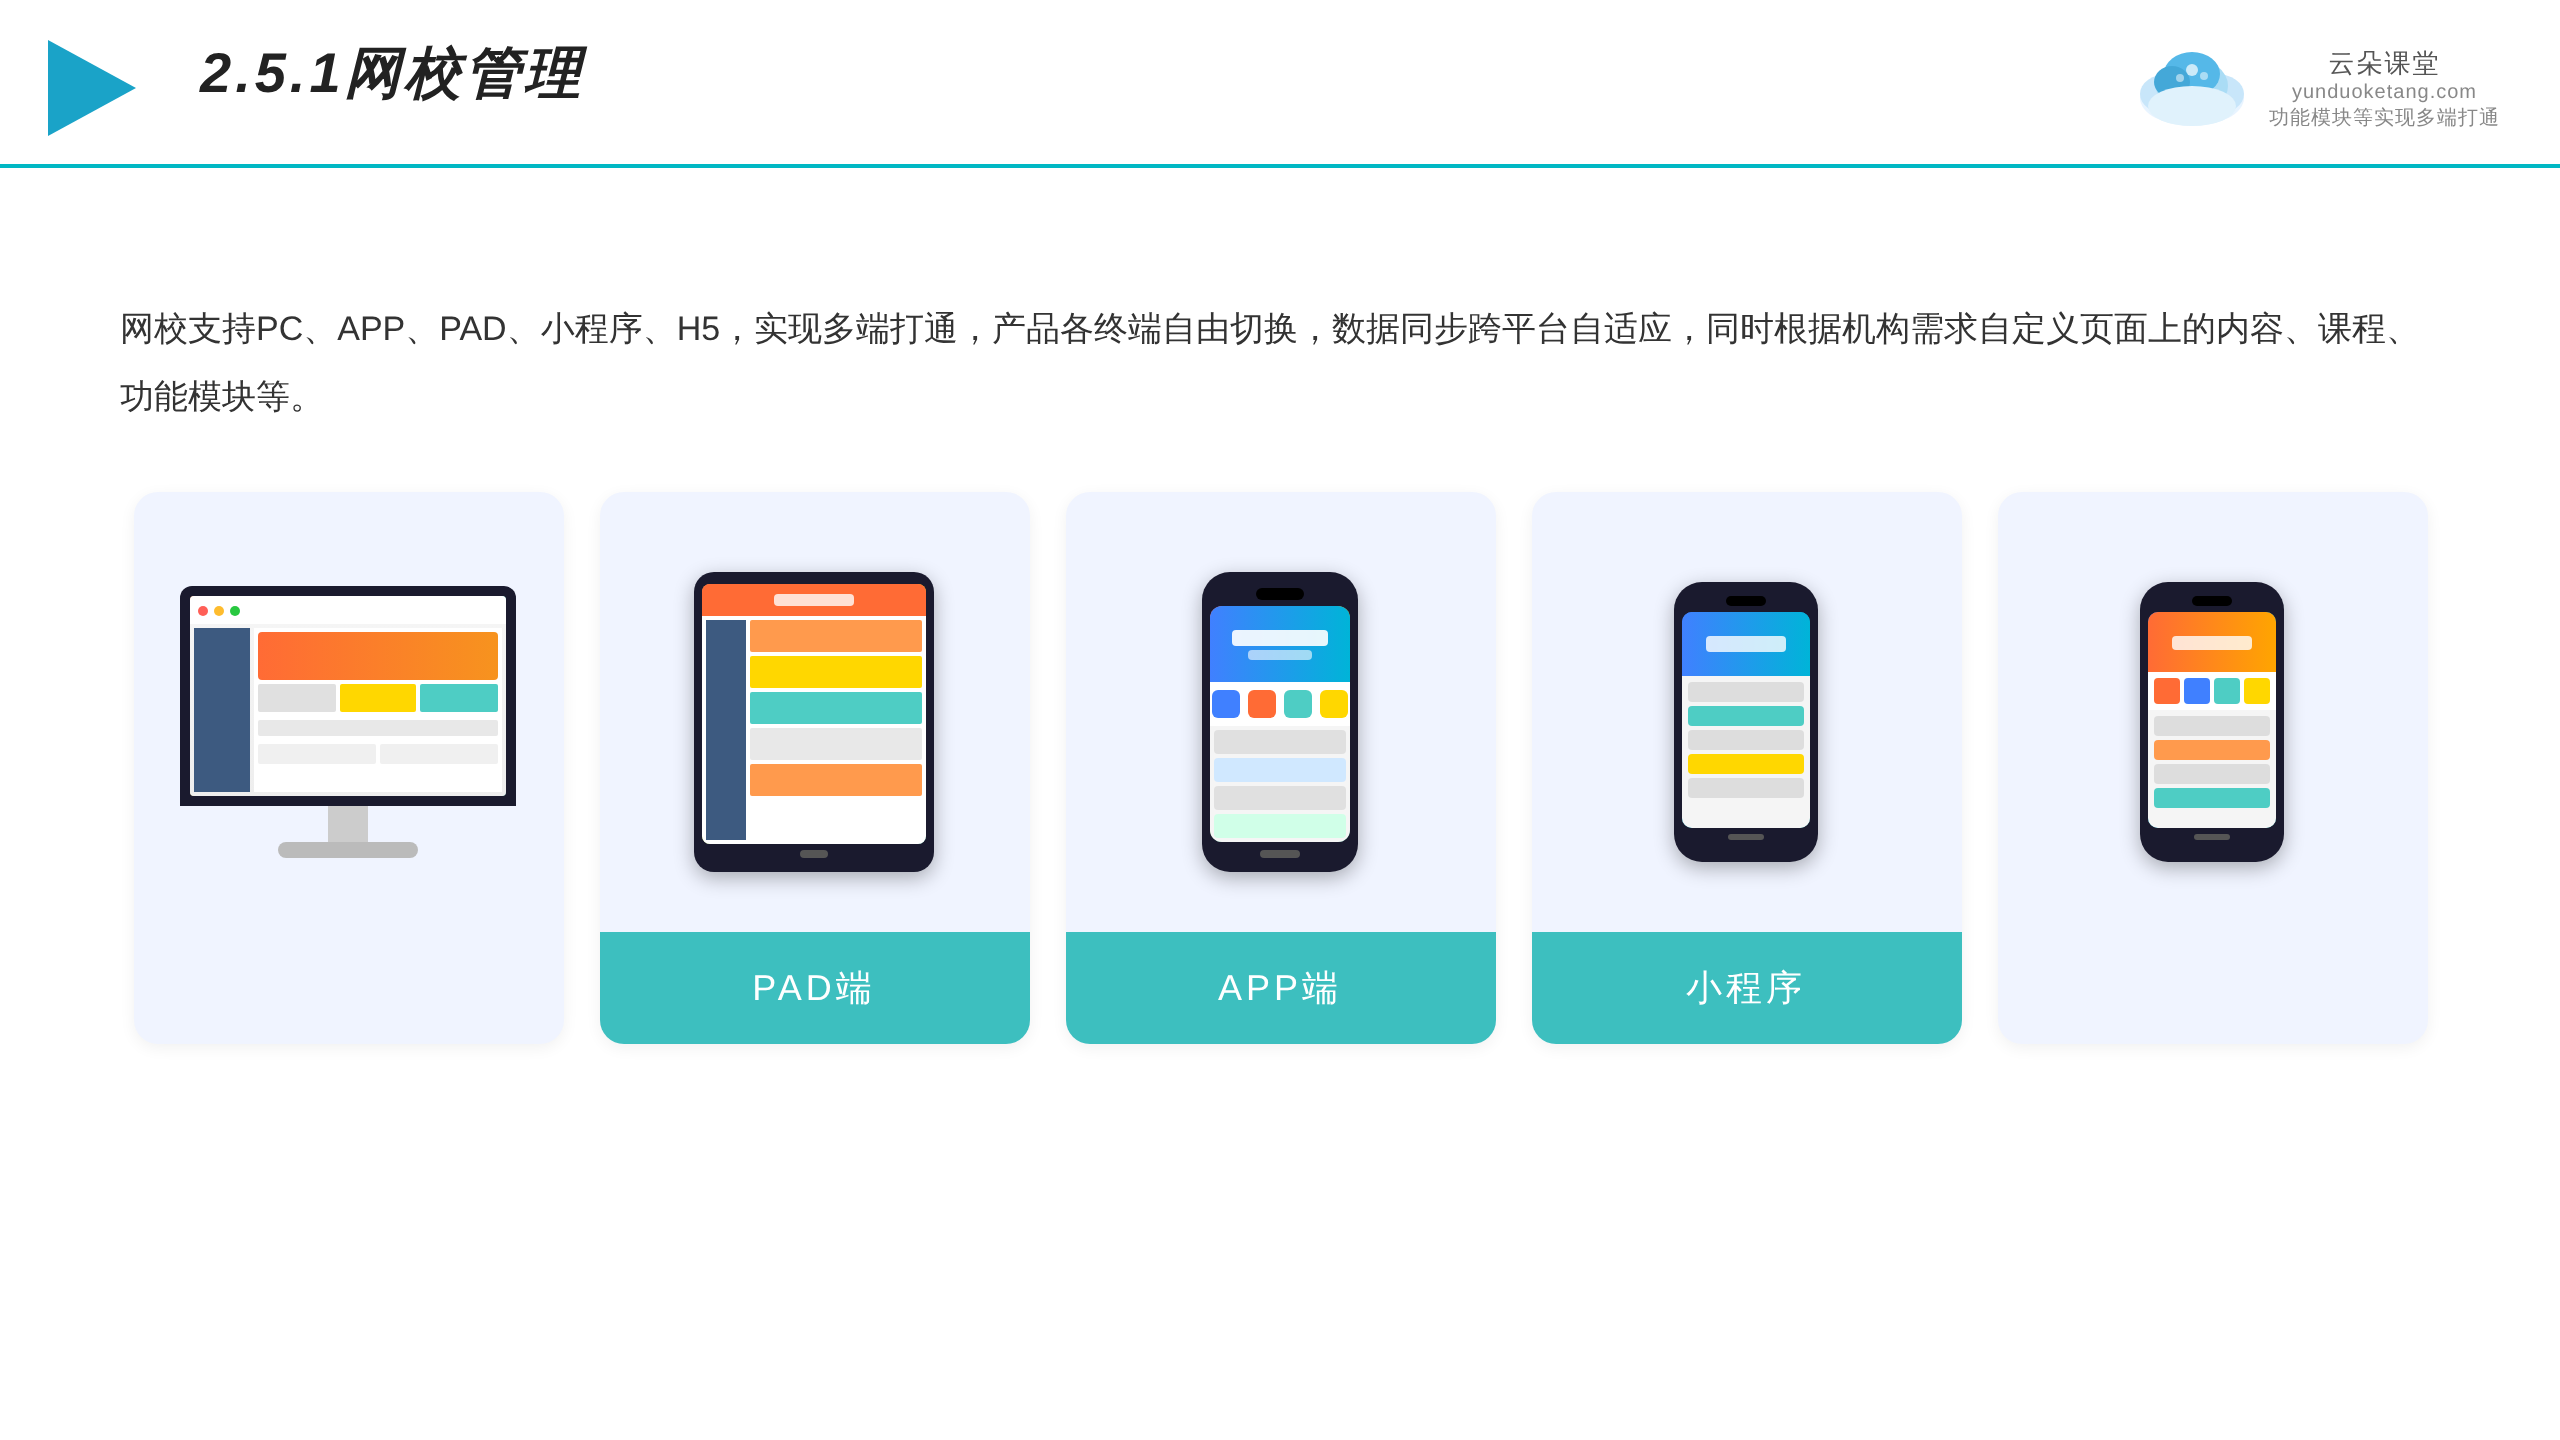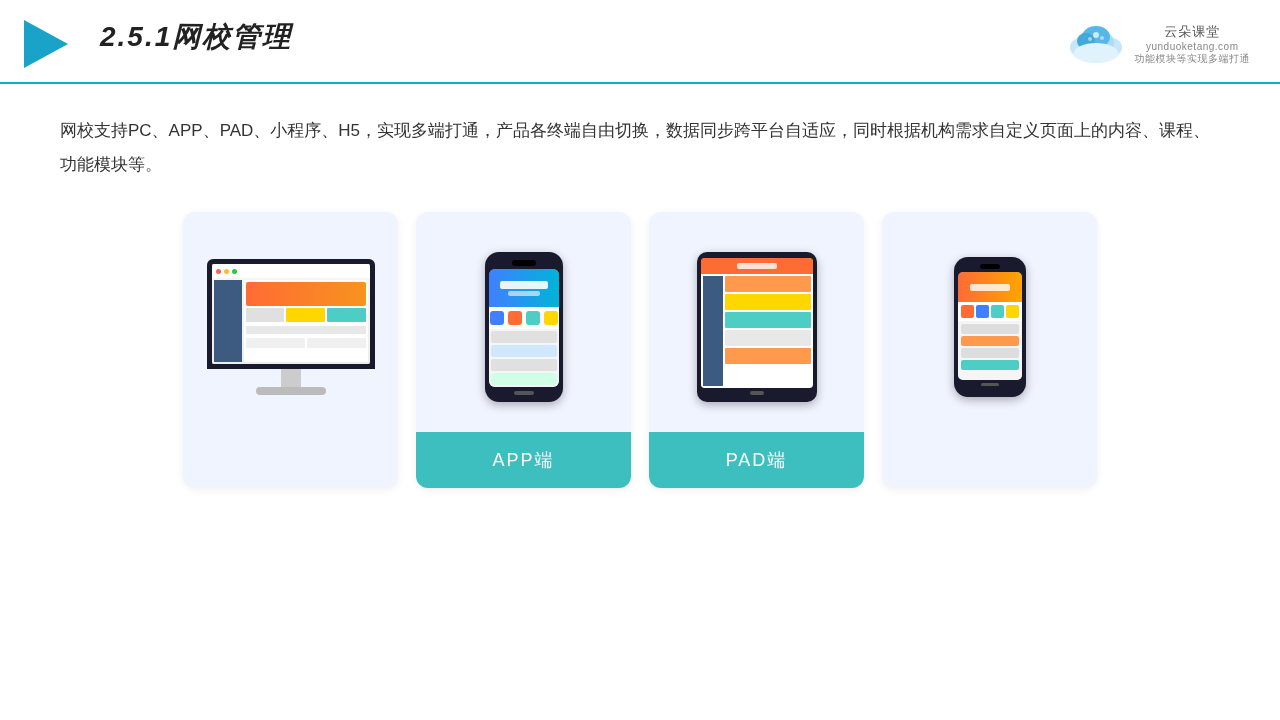--- a/index.html
+++ b/index.html
@@ -48,20 +48,21 @@
     }
     .logo-sub {
       font-size: 10px;
       color: #888;
       letter-spacing: 0.5px;
     }
 
     
     .main {
       padding: 30px 60px 20px 60px;
+      margin-top: 34px;
     }
     .description {
       font-size: 17px;
       color: #333;
       line-height: 2;
       margin-bottom: 30px;
     }
 
     
     .cards {
@@ -455,20 +456,48 @@
             </div>
           </div>
           <div class="monitor-neck"></div>
           <div class="monitor-base"></div>
         </div>
       </div>
     </div>
 
     <div class="card">
       <div class="card-image">
+        <div>
+          <div class="pad-outer">
+            <div class="pad-screen">
+              <div class="pad-screen-inner">
+                <div class="pad-topbar">
+                  <div class="pad-topbar-text"></div>
+                </div>
+                <div class="pad-content">
+                  <div class="pad-sidebar"></div>
+                  <div class="pad-main">
+                    <div class="pad-row orange"></div>
+                    <div class="pad-row" style="background:#ffd700"></div>
+                    <div class="pad-row blue"></div>
+                    <div class="pad-row" style="background:#e8e8e8"></div>
+                    <div class="pad-row" style="background:#ff9a4d"></div>
+                  </div>
+                </div>
+              </div>
+            </div>
+            <div class="pad-home"></div>
+          </div>
+        </div>
+      </div>
+      <div class="card-label">PAD端</div>
+    </div>
+
+    <div class="card">
+      <div class="card-image">
         <div class="phone-wrap">
           <div class="phone-outer">
             <div class="phone-notch"></div>
             <div class="phone-screen">
               <div class="phone-screen-content">
                 <div class="phone-banner">
                   <div style="display:flex;flex-direction:column;align-items:center;gap:2px">
                     <div style="width:48px;height:8px;background:rgba(255,255,255,0.9);border-radius:2px"></div>
                     <div style="width:32px;height:5px;background:rgba(255,255,255,0.6);border-radius:2px"></div>
                   </div>
@@ -489,46 +518,43 @@
             </div>
             <div class="phone-home"></div>
           </div>
         </div>
       </div>
       <div class="card-label">APP端</div>
     </div>
 
     <div class="card">
       <div class="card-image">
-        <div>
-          <div class="pad-outer">
-            <div class="pad-screen">
-              <div class="pad-screen-inner">
-                <div class="pad-topbar">
-                  <div class="pad-topbar-text"></div>
-                </div>
-                <div class="pad-content">
-                  <div class="pad-sidebar"></div>
-                  <div class="pad-main">
-                    <div class="pad-row orange"></div>
-                    <div class="pad-row" style="background:#ffd700"></div>
-                    <div class="pad-row blue"></div>
-                    <div class="pad-row" style="background:#e8e8e8"></div>
-                    <div class="pad-row" style="background:#ff9a4d"></div>
-                  </div>
+        <div class="phone-wrap">
+          <div class="mini-phone-outer">
+            <div class="mini-phone-notch"></div>
+            <div class="mini-phone-screen">
+              <div style="display:flex;flex-direction:column;height:100%">
+                <div style="height:32px;background:linear-gradient(90deg,#4080ff,#00b4d8);display:flex;align-items:center;justify-content:center">
+                  <div style="width:40px;height:8px;background:rgba(255,255,255,0.8);border-radius:2px"></div>
+                </div>
+                <div style="flex:1;background:#f5f5f5;padding:3px;display:flex;flex-direction:column;gap:2px">
+                  <div style="height:10px;background:#ddd;border-radius:2px"></div>
+                  <div style="height:10px;background:#4ecdc4;border-radius:2px"></div>
+                  <div style="height:10px;background:#ddd;border-radius:2px"></div>
+                  <div style="height:10px;background:#ffd700;border-radius:2px"></div>
+                  <div style="height:10px;background:#ddd;border-radius:2px"></div>
                 </div>
               </div>
             </div>
-            <div class="pad-home"></div>
+            <div class="mini-phone-home"></div>
           </div>
         </div>
       </div>
-      <div class="card-label">PAD端</div>
-    </div>
-
+      <div class="card-label">小程序</div>
+    </div>
 
     <div class="card">
       <div class="card-image">
         <div class="phone-wrap">
           <div class="mini-phone-outer">
             <div class="mini-phone-notch"></div>
             <div class="mini-phone-screen">
               <div style="display:flex;flex-direction:column;height:100%">
                 <div style="height:30px;background:linear-gradient(90deg,#ff6b35,#ffa500);display:flex;align-items:center;justify-content:center">
                   <div style="width:40px;height:7px;background:rgba(255,255,255,0.8);border-radius:2px"></div>

